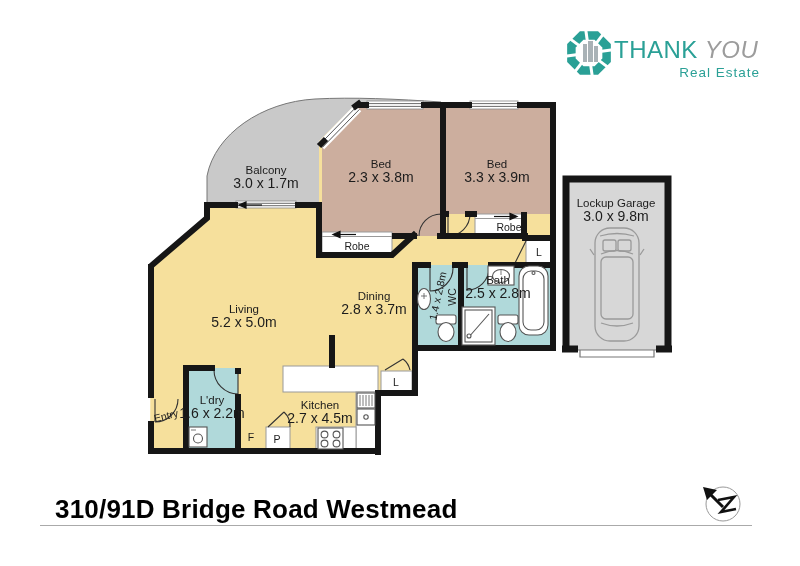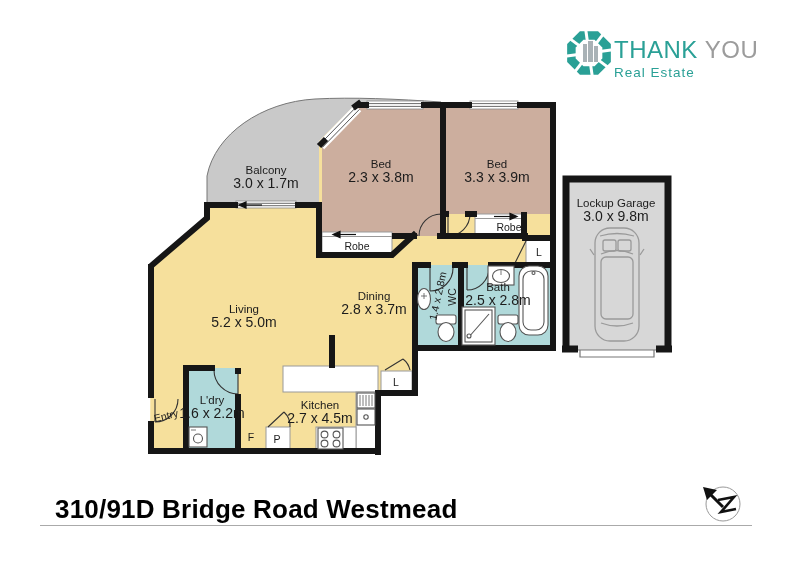--- a/index.html
+++ b/index.html
@@ -25,22 +25,22 @@
     z-index:5;
   }
   .lbl .dims{font-size:14px;}
   .small-lbl{font-size:10.5px;}
   .rot90{transform:translate(-50%,-50%) rotate(-90deg);}
   .rot78{transform:translate(-50%,-50%) rotate(-78deg);}
   .rot-entry{transform:translate(-50%,-50%) rotate(-14deg);}
   #logo-text{position:absolute;left:614px;top:36px;width:146px;z-index:5;}
   #logo-words{font-size:24px;letter-spacing:.5px;}
   #logo-word-thank{color:var(--brand-teal);}
-  #logo-word-you{color:var(--brand-gray);margin-left:7px;}
-  #logo-tagline{margin-top:1px;text-align:left;font-size:13.5px;letter-spacing:1px;color:var(--brand-teal);}
+  #logo-word-you{color:var(--brand-gray);margin-left:7px;font-style:italic;}
+  #logo-tagline{margin-top:1px;text-align:right;font-size:13.5px;letter-spacing:1px;color:var(--brand-teal);}
   #address-title{
     position:absolute;left:55px;top:494px;font-size:26px;font-weight:bold;color:#000000;z-index:5;letter-spacing:.2px;
   }
   #title-rule{position:absolute;left:40px;top:525px;width:712px;height:1px;background:#aaa;z-index:4;}
   #disclaimer{position:absolute;left:47px;top:532px;font-size:8px;line-height:10.5px;color:#3a3a3a;letter-spacing:.2px;z-index:5;}
 </style>
 </head>
 <body>
 
 <div id="stage">
@@ -232,21 +232,21 @@
       <div class="dims">3.0 x 9.8m</div>
   </div>
   <div class="lbl" style="left:244px;top:316px">
     <div>Living</div>
       <div class="dims">5.2 x 5.0m</div>
   </div>
   <div class="lbl" style="left:374px;top:303px">
     <div>Dining</div>
       <div class="dims">2.8 x 3.7m</div>
   </div>
-  <div class="lbl" style="left:498px;top:294px">
+  <div class="lbl" style="left:498px;top:287px">
     <div>Bath</div>
       <div class="dims">2.5 x 2.8m</div>
   </div>
   <div class="lbl" style="left:212px;top:407px">
     <div>L'dry</div>
       <div class="dims">1.6 x 2.2m</div>
   </div>
   <div class="lbl" style="left:320px;top:412px">
     <div>Kitchen</div>
       <div class="dims">2.7 x 4.5m</div>

